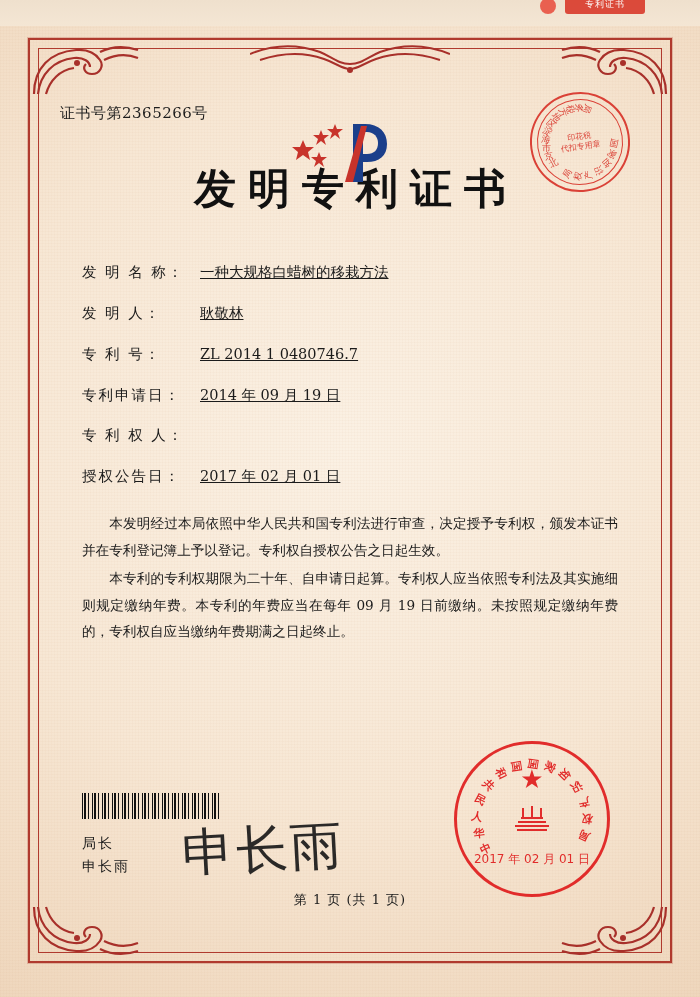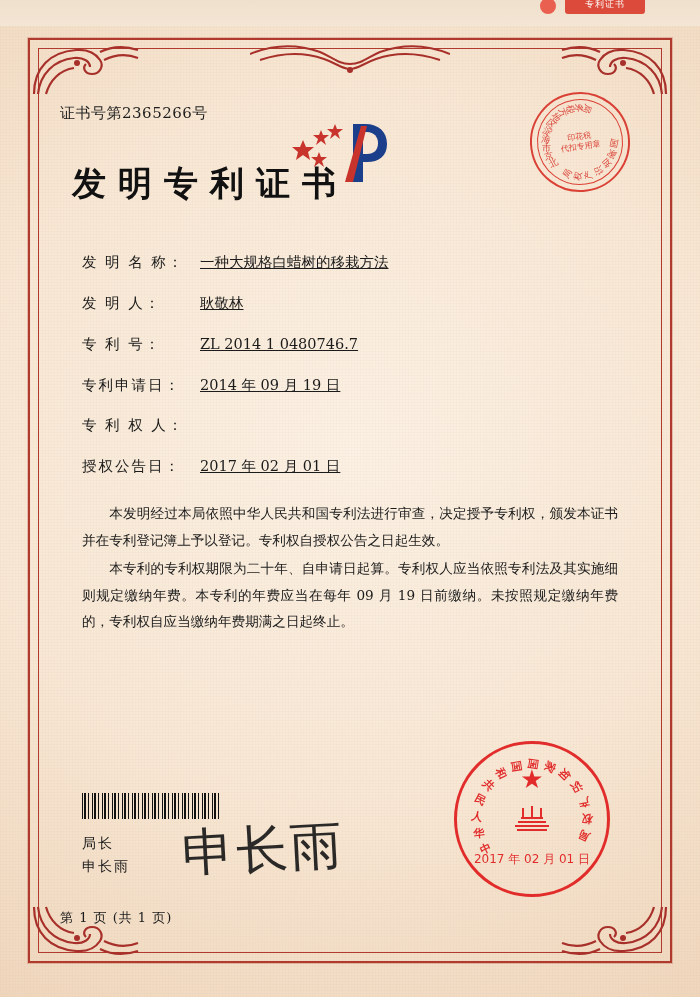--- a/index.html
+++ b/index.html
@@ -84,21 +84,21 @@
   }
   .stamp-top .ctext{
     position:absolute;left:0;right:0;top:50%;transform:translateY(-50%);
     text-align:center;font-size:8px;line-height:10px;font-family:"DejaVu Sans",sans-serif;
   }
   .arc-char{
     position:absolute;left:50%;top:50%;font-size:9px;
     transform-origin:0 0;font-family:"DejaVu Sans",sans-serif;
   }
   .title{
-    text-align:left;font-size:34px;letter-spacing:12px;
+    text-align:center;font-size:42px;letter-spacing:12px;
     color:#111;margin:38px 0 0 0;font-weight:bold;
     font-family:"DejaVu Serif",serif;text-indent:12px;
   }
   .fields{margin:46px 8px 0 22px;}
   .field{display:flex;font-size:14.5px;color:#1b1b1b;margin-bottom:22px;line-height:1.3;}
   .field .lbl{width:118px;flex:0 0 118px;letter-spacing:2px;}
   .field .val{flex:1;text-decoration:underline;}
   .paras{margin:24px 22px 0 22px;font-size:13.6px;line-height:1.95;color:#1b1b1b;text-align:justify;}
   .paras p{margin:0 0 2px 0;text-indent:2em;}
   
@@ -130,21 +130,21 @@
   }
   .seal .date{
     position:absolute;left:0;right:0;bottom:26px;text-align:center;
     font-size:12px;font-family:"DejaVu Sans",sans-serif;color:#e01f1f;
   }
   .seal-arc{
     position:absolute;left:50%;top:50%;font-size:11px;font-weight:bold;
     transform-origin:0 0;font-family:"DejaVu Sans",sans-serif;
   }
   .footer{
-    position:absolute;left:0;right:0;bottom:10px;text-align:left;
+    position:absolute;left:0;right:0;bottom:28px;text-align:center;
     font-size:13px;color:#1b1b1b;letter-spacing:1px;
   }
 </style>
 </head>
 <body>
 
 <div class="page">
 
   <div class="top-strip">
     <div class="dot"></div>

